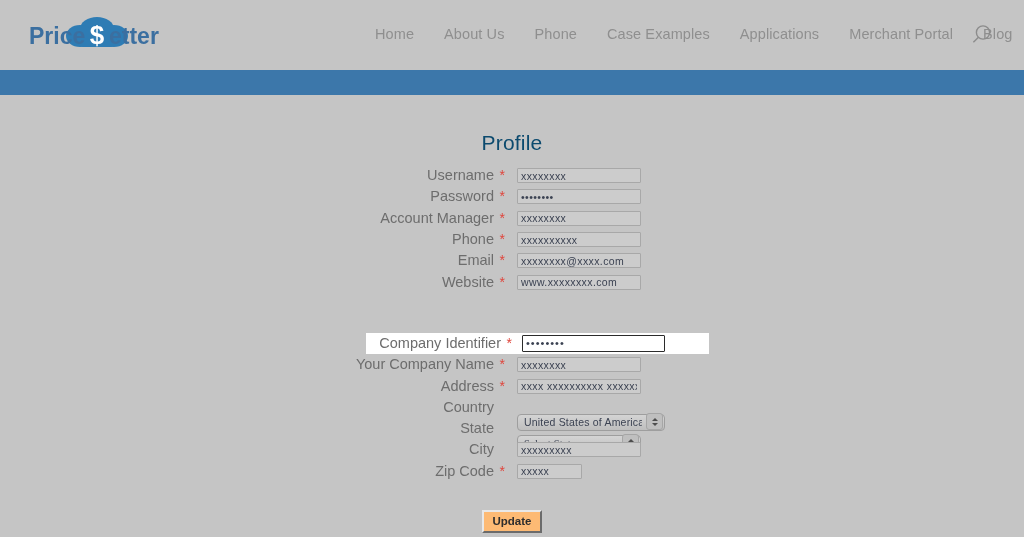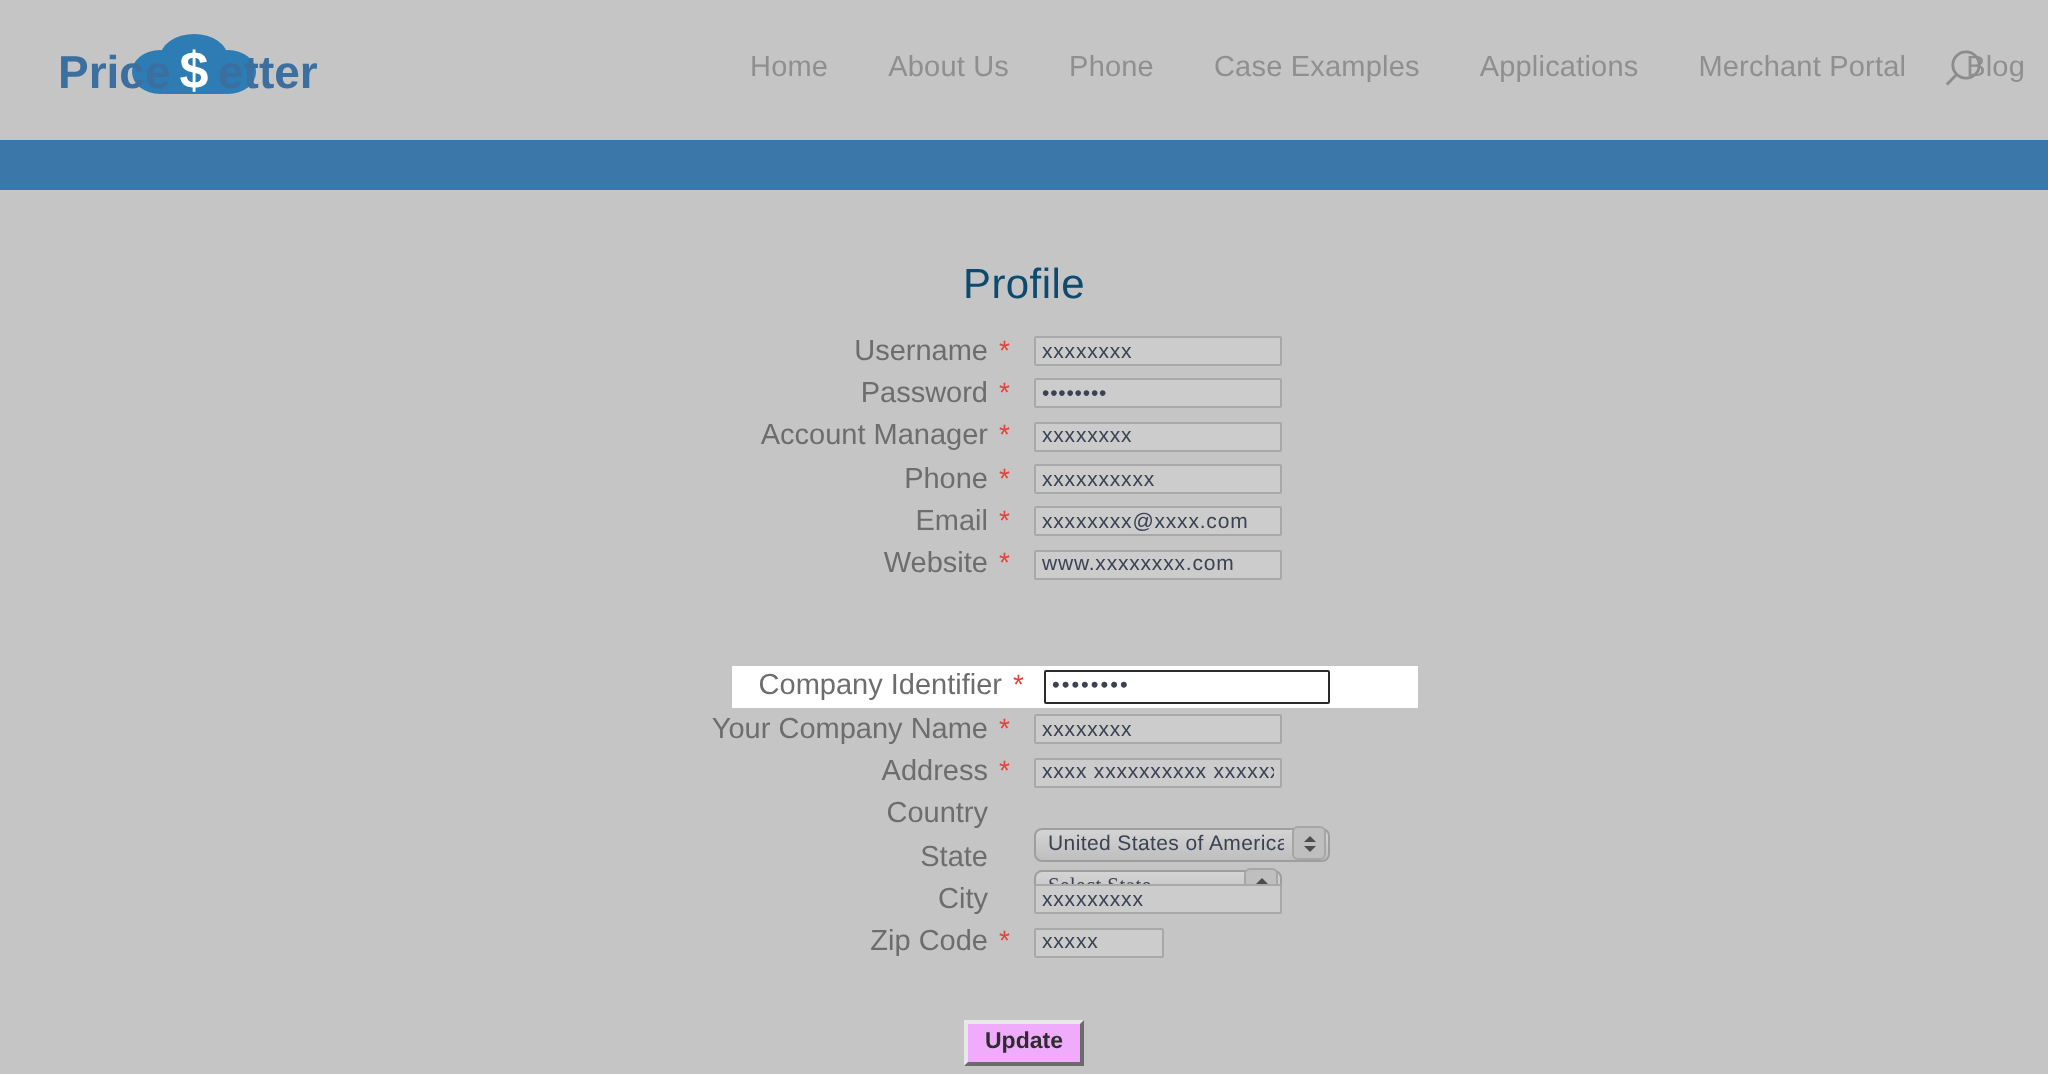--- a/index.html
+++ b/index.html
@@ -224,21 +224,21 @@
   #update-row {
     margin-top: 28px;
     width: 1024px;
     text-align: center;
   }
   #update-button {
     font-family: "Liberation Sans", sans-serif;
     font-size: 11.5px;
     font-weight: bold;
     color: #2d2d2d;
-    background: #f0abfc;
+    background: #fdba74;
     border-top: 2px solid #e8e8e8;
     border-left: 2px solid #e8e8e8;
     border-right: 2px solid #6b6b6b;
     border-bottom: 2px solid #6b6b6b;
     padding: 2px 9px 3px 9px;
     cursor: pointer;
     line-height: 14px;
   }
 </style>
 </head>

